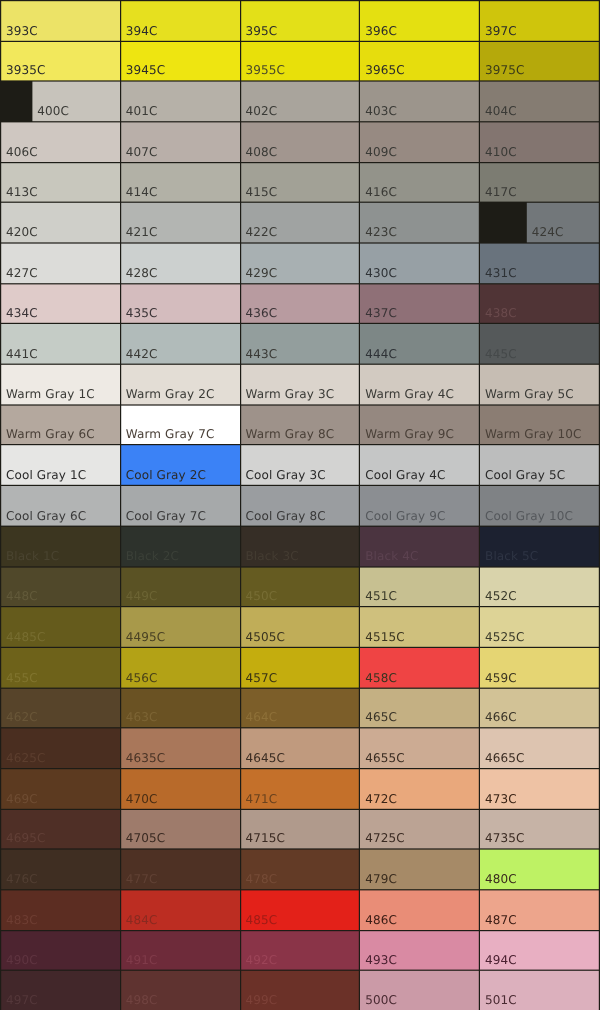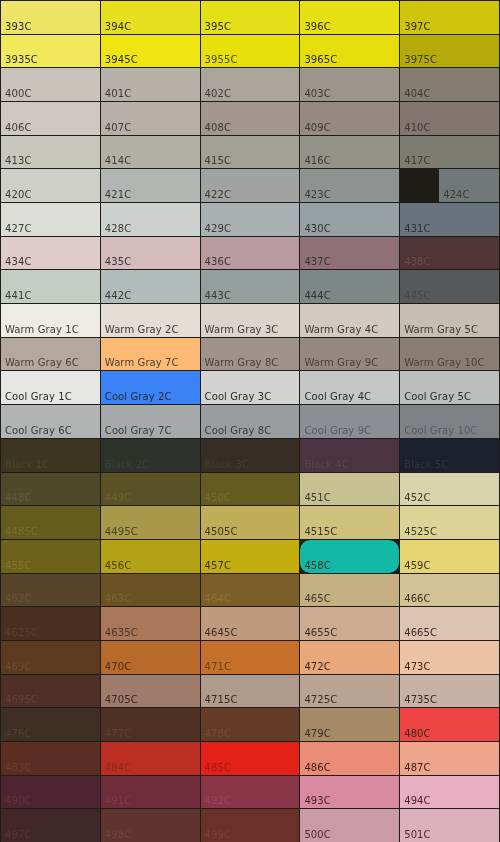--- a/index.html
+++ b/index.html
@@ -77,21 +77,21 @@
       </div>
       <div class="swatch" style="background: rgb(232, 224, 10);">
         <span class="swatch-label" style="color: rgb(74, 74, 42);">3955C</span>
       </div>
       <div class="swatch" style="background: rgb(230, 221, 13);">
         <span class="swatch-label" style="color: rgb(43, 43, 43);">3965C</span>
       </div>
       <div class="swatch" style="background: rgb(181, 169, 11);">
         <span class="swatch-label" style="color: rgb(59, 59, 26);">3975C</span>
       </div>
-      <div class="swatch" style="background: rgb(199, 195, 187);">
+      <div class="swatch" style="background: rgb(199, 195, 187); margin-left: 26px;">
         <span class="swatch-label" style="color: rgb(58, 58, 54);">400C</span>
       </div>
       <div class="swatch" style="background: rgb(182, 177, 168);">
         <span class="swatch-label" style="color: rgb(58, 58, 54);">401C</span>
       </div>
       <div class="swatch" style="background: rgb(169, 164, 156);">
         <span class="swatch-label" style="color: rgb(58, 58, 54);">402C</span>
       </div>
       <div class="swatch" style="background: rgb(156, 149, 140);">
         <span class="swatch-label" style="color: rgb(58, 58, 54);">403C</span>
@@ -200,21 +200,21 @@
       </div>
       <div class="swatch" style="background: rgb(210, 202, 193);">
         <span class="swatch-label" style="color: rgb(58, 58, 54);">Warm Gray 4C</span>
       </div>
       <div class="swatch" style="background: rgb(198, 189, 179);">
         <span class="swatch-label" style="color: rgb(58, 58, 54);">Warm Gray 5C</span>
       </div>
       <div class="swatch" style="background: rgb(180, 168, 158);">
         <span class="swatch-label" style="color: rgb(74, 64, 56);">Warm Gray 6C</span>
       </div>
-      <div class="swatch" style="background: #fdba74;">
+      <div class="swatch" style="background: #ffffff;">
         <span class="swatch-label" style="color: rgb(74, 64, 56);">Warm Gray 7C</span>
       </div>
       <div class="swatch" style="background: rgb(158, 146, 138);">
         <span class="swatch-label" style="color: rgb(74, 64, 56);">Warm Gray 8C</span>
       </div>
       <div class="swatch" style="background: rgb(149, 136, 128);">
         <span class="swatch-label" style="color: rgb(74, 64, 56);">Warm Gray 9C</span>
       </div>
       <div class="swatch" style="background: rgb(139, 125, 115);">
         <span class="swatch-label" style="color: rgb(74, 64, 56);">Warm Gray 10C</span>
@@ -296,21 +296,21 @@
       </div>
       <div class="swatch" style="background: rgb(110, 98, 26);">
         <span class="swatch-label" style="color: rgb(128, 116, 46);">455C</span>
       </div>
       <div class="swatch" style="background: rgb(179, 162, 22);">
         <span class="swatch-label" style="color: rgb(74, 66, 24);">456C</span>
       </div>
       <div class="swatch" style="background: rgb(196, 173, 14);">
         <span class="swatch-label" style="color: rgb(58, 52, 20);">457C</span>
       </div>
-      <div class="swatch" style="background: #14b8a6; border-radius: 10px;">
+      <div class="swatch" style="background: #ef4444;">
         <span class="swatch-label" style="color: rgb(58, 52, 32);">458C</span>
       </div>
       <div class="swatch" style="background: rgb(229, 213, 115);">
         <span class="swatch-label" style="color: rgb(58, 52, 32);">459C</span>
       </div>
       <div class="swatch" style="background: rgb(87, 68, 42);">
         <span class="swatch-label" style="color: rgb(105, 86, 56);">462C</span>
       </div>
       <div class="swatch" style="background: rgb(106, 82, 35);">
         <span class="swatch-label" style="color: rgb(124, 100, 52);">463C</span>
@@ -374,21 +374,21 @@
       </div>
       <div class="swatch" style="background: rgb(78, 49, 36);">
         <span class="swatch-label" style="color: rgb(96, 65, 52);">477C</span>
       </div>
       <div class="swatch" style="background: rgb(99, 59, 38);">
         <span class="swatch-label" style="color: rgb(117, 75, 54);">478C</span>
       </div>
       <div class="swatch" style="background: rgb(166, 138, 103);">
         <span class="swatch-label" style="color: rgb(58, 44, 30);">479C</span>
       </div>
-      <div class="swatch" style="background: #ef4444; padding-left: 25px;">
+      <div class="swatch" style="background: #bef264; padding-left: 25px;">
         <span class="swatch-label" style="color: rgb(58, 44, 30);">480C</span>
       </div>
       <div class="swatch" style="background: rgb(92, 45, 34);">
         <span class="swatch-label" style="color: rgb(110, 61, 50);">483C</span>
       </div>
       <div class="swatch" style="background: rgb(188, 45, 34);">
         <span class="swatch-label" style="color: rgb(138, 42, 32);">484C</span>
       </div>
       <div class="swatch" style="background: rgb(227, 33, 25);">
         <span class="swatch-label" style="color: rgb(160, 28, 22); margin-top: 16px;">485C</span>

